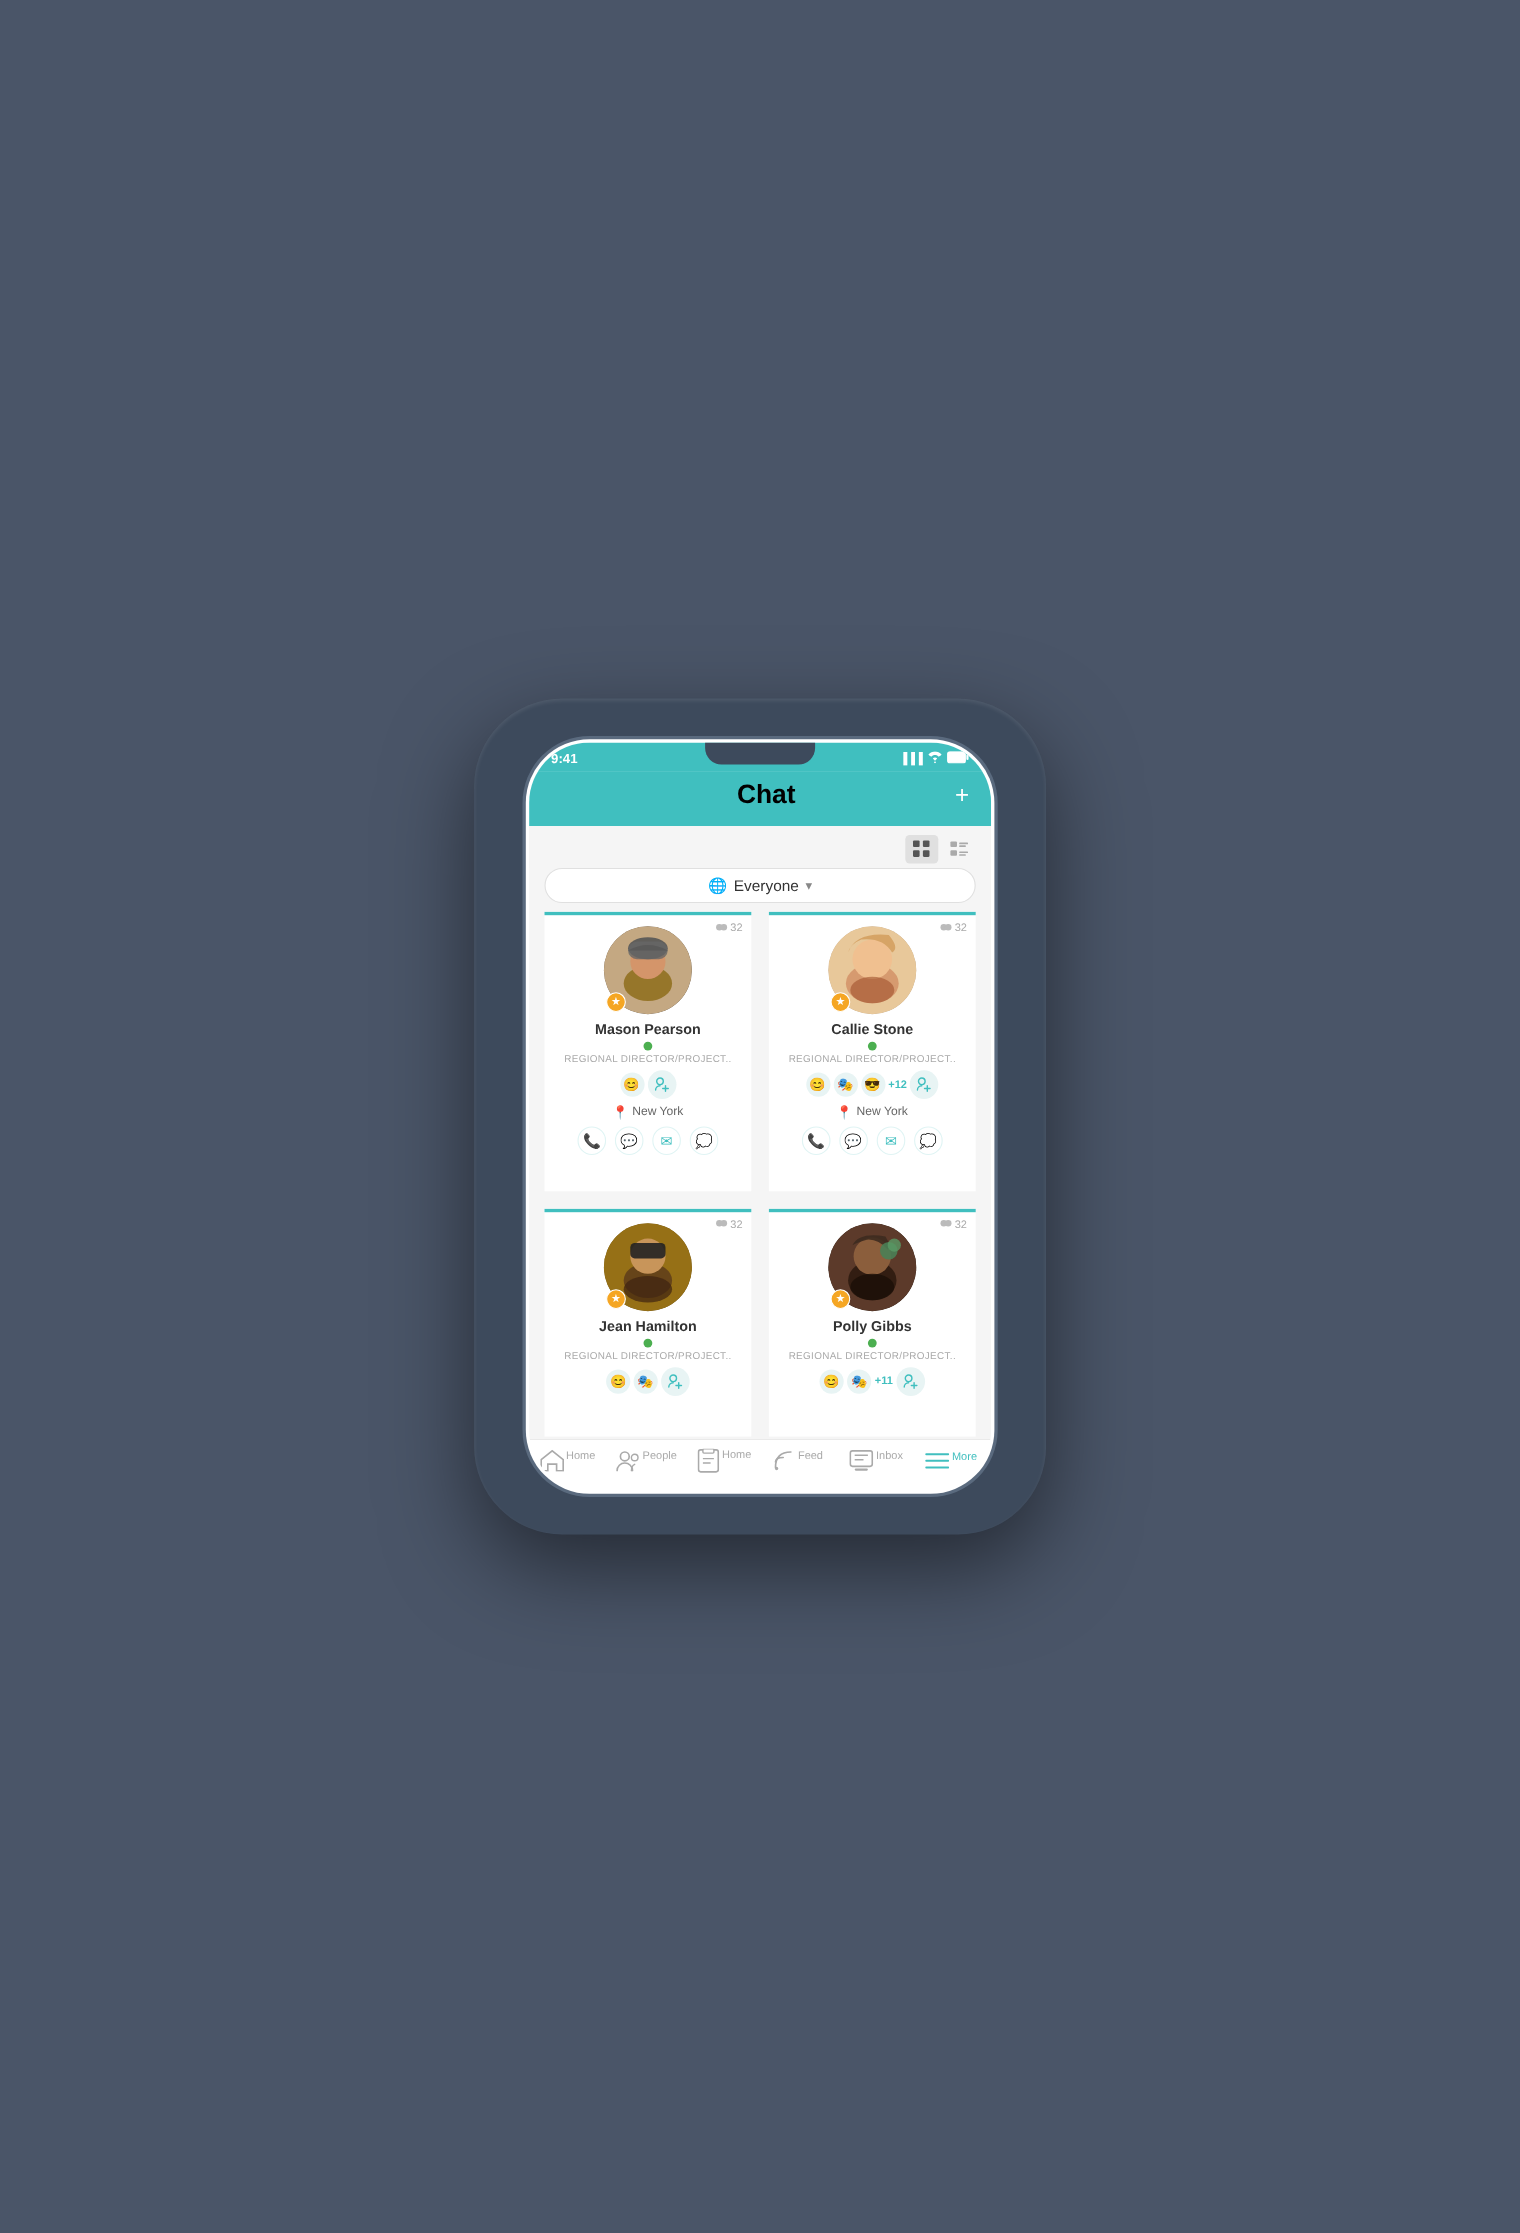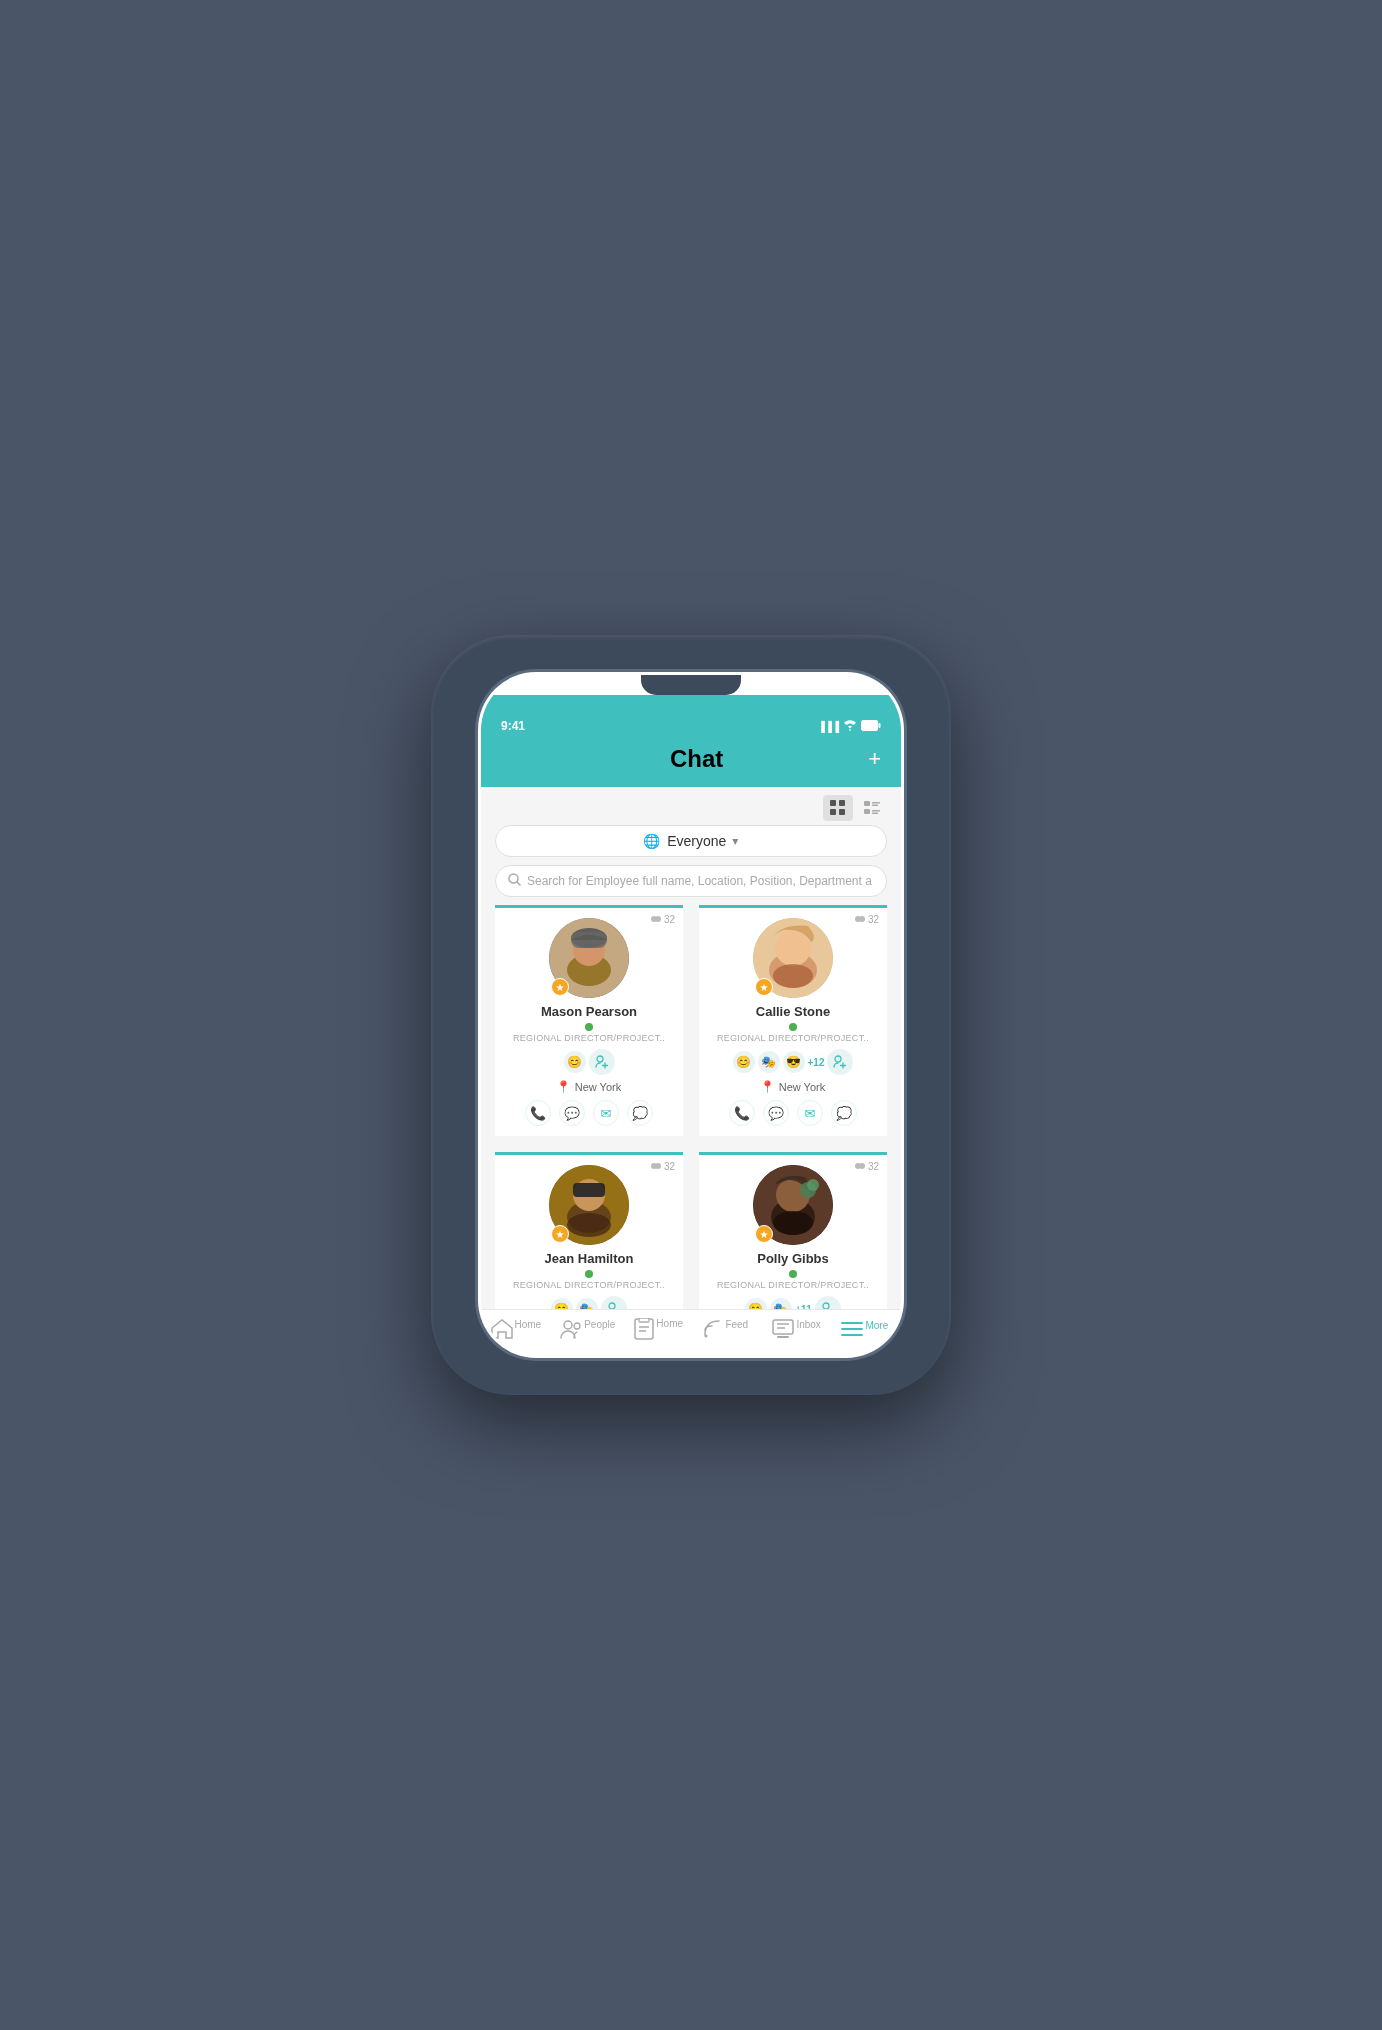--- a/index.html
+++ b/index.html
@@ -35,23 +35,22 @@
       flex-direction: column;
       position: relative;
     }
 
     
     .status-bar {
       background: #40bfbf;
       display: flex;
       justify-content: space-between;
       align-items: center;
-      padding: 24px 20px 4px;
+      padding: 8px 20px 4px;
       flex-shrink: 0;
-      margin-top: 20px;
     }
     .status-time {
       font-size: 12px;
       font-weight: 600;
       color: #fff;
     }
     .status-icons {
       display: flex;
       gap: 4px;
       align-items: center;
@@ -446,29 +445,20 @@
           </svg>
         </button>
       </div>
 
       <div class="filter-bar">
         <span class="filter-globe">🌐</span>
         <span class="filter-text">Everyone</span>
         <span class="filter-chevron">▾</span>
       </div>
 
-      <div class="search-bar">
-        <span class="search-icon-svg">
-          <svg width="13" height="13" viewBox="0 0 13 13" fill="none">
-            <circle cx="5.5" cy="5.5" r="4.5" stroke="#aaa" stroke-width="1.5"></circle>
-            <line x1="9" y1="9" x2="12" y2="12" stroke="#aaa" stroke-width="1.5" stroke-linecap="round"></line>
-          </svg>
-        </span>
-        <span class="search-placeholder">Search for Employee full name, Location, Position, Department a</span>
-      </div>
 
       <div class="cards-grid">
 
         <div class="person-card">
           <div class="card-top-count">
             <svg width="12" height="10" viewBox="0 0 12 10" fill="#bbb">
               <ellipse cx="4" cy="4" rx="3" ry="3"></ellipse>
               <ellipse cx="8" cy="4" rx="3" ry="3"></ellipse>
             </svg>
             <span>32</span>

